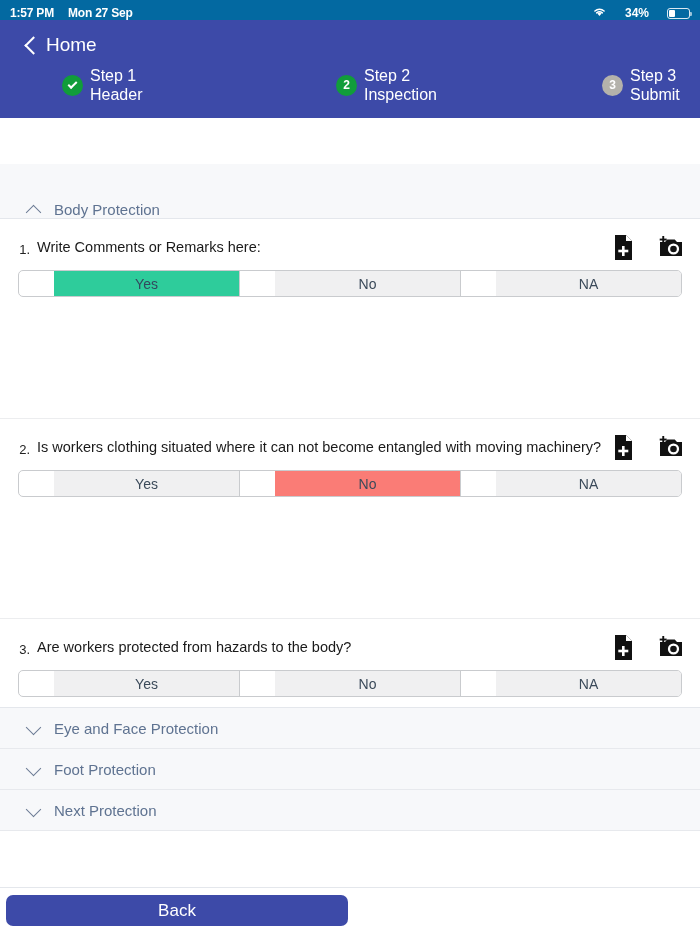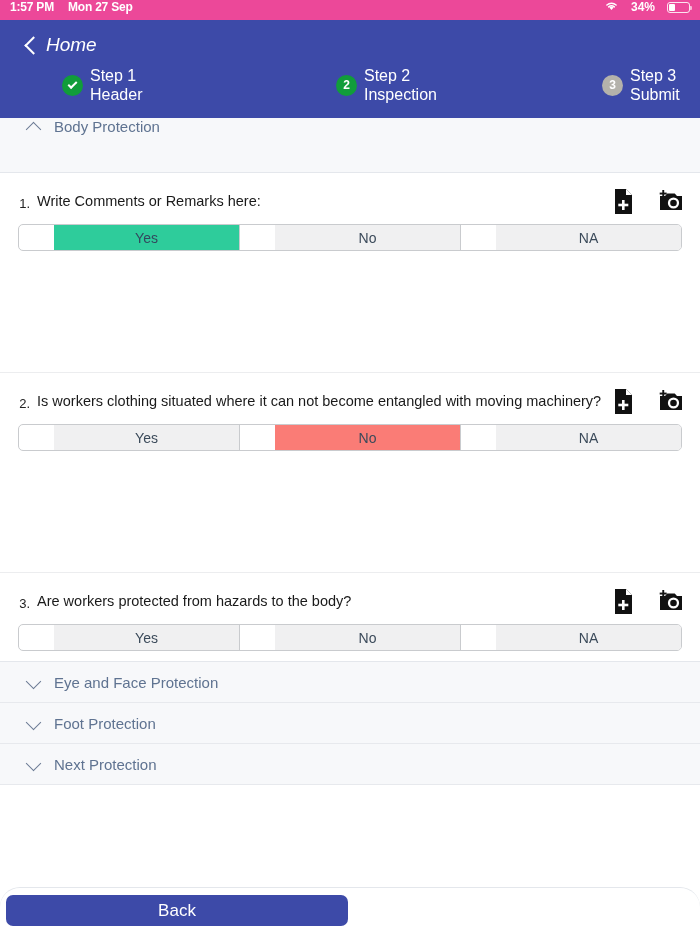--- a/index.html
+++ b/index.html
@@ -6,43 +6,43 @@
   html, body {
     width: 700px; height: 934px;
     font-family: "Liberation Sans", sans-serif;
     background: #ffffff;
     overflow: hidden;
   }
   #app { width: 700px; height: 934px; position: relative; display: flex; flex-direction: column; }
 
   
   .statusbar {
-    height: 20px; background: #ec4899; color: #ffffff;
-    display: flex; align-items: flex-start; padding: 0 10px;
+    height: 20px; background: #0369a1; color: #ffffff;
+    display: flex; align-items: flex-end; padding: 0 10px;
     font-size: 12px; font-weight: bold; flex: 0 0 auto;
   }
   .sb-time { margin-right: 14px; letter-spacing: -0.2px; }
   .sb-date { letter-spacing: -0.2px; }
-  .sb-right { margin-left: auto; display: flex; align-items: center; gap: 12px; }
+  .sb-right { margin-left: auto; display: flex; align-items: center; gap: 18px; }
   .sb-batt-pct { font-size: 12px; font-weight: bold; }
   .batt-shell {
     width: 23px; height: 11px; border: 1.3px solid rgba(255,255,255,.85);
     border-radius: 3px; position: relative; display: flex; align-items: center;
     padding: 1px;
   }
   .batt-shell::after {
     content: ""; position: absolute; right: -3.4px; top: 3px;
     width: 2px; height: 4px; background: rgba(255,255,255,.6);
     border-radius: 0 1px 1px 0;
   }
   .batt-fill { height: 100%; background: #ffffff; border-radius: 1px; }
 
   
   .navbar { background: #3D4AA8; flex: 0 0 auto; padding: 0 0 14px 0; }
-  .home-row { display: flex; align-items: center; padding: 14px 0 10px 22px; font-style: italic; }
+  .home-row { display: flex; align-items: center; padding: 14px 0 10px 22px; }
   .chev-left { width: 16px; height: 16px; position: relative; margin-right: 8px; }
   .chev-left::before {
     content: ""; position: absolute; left: 5px; top: 2px;
     width: 11px; height: 11px; border-left: 2px solid #fff; border-bottom: 2px solid #fff;
     transform: rotate(45deg);
   }
   .home-label { color: #ffffff; font-size: 19px; }
 
   .steps { display: flex; padding: 0 14px 0 62px; gap: 8px; }
   .step { display: flex; align-items: center; gap: 7px; }
@@ -59,22 +59,23 @@
     border-left: 2px solid #fff; border-bottom: 2px solid #fff;
     transform: rotate(-45deg) translate(1px,-1px);
   }
   .badge-active { background: #119D3A; }
   .badge-idle { background: #B4B2AB; }
   .step-text { color: #ffffff; font-size: 16px; line-height: 19px; }
 
   
   .section-header {
     background: #F7F8FA; border-bottom: 1px solid #E4E7EC;
-    height: 55px; display: flex; align-items: flex-start; padding-left: 26px;
+    height: 55px; display: flex; align-items: flex-end; padding-left: 26px;
     flex: 0 0 auto;
+    margin-top: 46px;
   }
   .chev { width: 17px; height: 17px; position: relative; flex: 0 0 auto; margin-right: 11px; }
   .chev::before {
     content: ""; position: absolute; left: 2px; top: 4px;
     width: 10px; height: 10px;
     border-right: 1.8px solid #6B7B94; border-bottom: 1.8px solid #6B7B94;
   }
   .chev-up::before { transform: rotate(-135deg); top: 6px; }
   .chev-down::before { transform: rotate(45deg); top: 2px; }
   .section-title { color: #5F7391; font-size: 15px; }
@@ -108,21 +109,21 @@
   
   .collapsed-list { background: #F7F8FA; flex: 0 0 auto; border-top: 1px solid #E4E7EC; }
   .collapsed-item {
     height: 41px; display: flex; align-items: center; padding-left: 26px;
     border-bottom: 1px solid #E7E9ED;
   }
 
   
   .footer {
     margin-top: auto; background: #ffffff; border-top: 1px solid #E4E7EC;
-    display: flex; gap: 7px; padding: 7px 6px 8px 6px; flex: 0 0 auto; border-radius: 20px;
+    display: flex; gap: 7px; padding: 7px 6px 8px 6px; flex: 0 0 auto;
   }
   .btn {
     flex: 1 1 0; height: 31px; background: #3D4AA8; color: #ffffff;
     border: none; border-radius: 7px; font-size: 17px;
     font-family: "Liberation Sans", sans-serif;
     display: flex; align-items: center; justify-content: center;
   }
   .btn-back { flex: 0 0 342px; }
 </style>
 </head>

